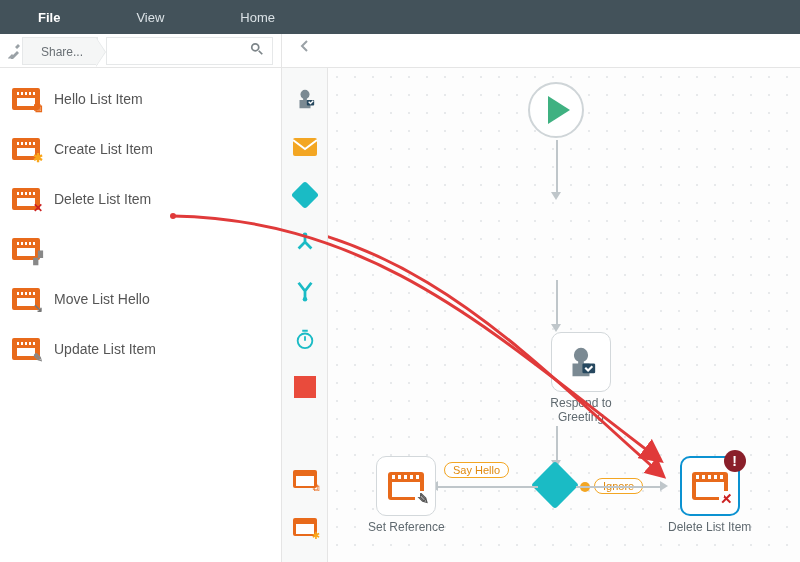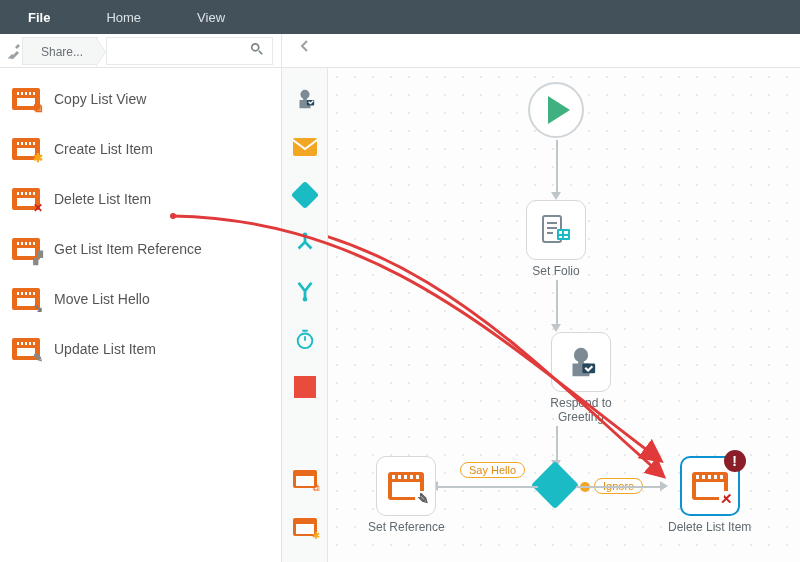--- a/index.html
+++ b/index.html
@@ -1,20 +1,20 @@
 <!DOCTYPE html>
 <html><head>
 <meta charset="utf-8">
 <style>
 * { margin: 0; padding: 0; box-sizing: border-box; }
 body { font-family: "Segoe UI", Arial, sans-serif; font-size: 13px; color: #555; background: #fff; width: 800px; height: 562px; overflow: hidden; position: relative; }
 
 
 .menubar { height: 34px; background: #43525a; display: flex; align-items: center; padding-left: 0; }
-.menubar .mitem { color: #dbe2e6; padding: 0 28px; height: 100%; display: flex; align-items: center; cursor: pointer; font-size: 13px; }
+.menubar .mitem { color: #dbe2e6; padding: 0 38px; height: 100%; display: flex; align-items: center; cursor: pointer; font-size: 13px; }
 .menubar .mitem[data-active="true"] { color: #fff; font-weight: 600; }
 
 
 .toolrow { height: 34px; background: #fff; border-bottom: 1px solid #e5e5e5; display: flex; align-items: flex-start; position: relative; }
 .toolrow-left { width: 282px; height: 100%; display: flex; align-items: center; border-right: 1px solid #e5e5e5; }
 .wrench { width: 28px; display: flex; justify-content: center; color: #9aa1a6; }
 .crumb { position: relative; height: 28px; line-height: 28px; padding: 0 14px 0 18px; background: #f5f6f6; color: #6a7075; font-size: 12px; border: 1px solid #e6e8e9; margin-left: -6px; }
 .crumb::after { content: ""; position: absolute; right: -8px; top: 0; width: 0; height: 0; border-top: 14px solid transparent; border-bottom: 14px solid transparent; border-left: 9px solid #f5f6f6; z-index: 2; }
 .crumb::before { content: ""; position: absolute; right: -9px; top: -1px; width: 0; height: 0; border-top: 15px solid transparent; border-bottom: 15px solid transparent; border-left: 10px solid #e6e8e9; z-index: 1; }
 .crumb:first-of-type { margin-left: 6px; }
@@ -71,22 +71,22 @@
 .big-iconbox .xb{position:absolute;right:-6px;bottom:-6px;width:15px;height:15px;color:#c22;font-weight:bold;font-size:15px;background:#fff;border-radius:2px;display:flex;align-items:center;justify-content:center;}
 
 
 .drag-arrow { position: absolute; left: 0; top: 0; pointer-events: none; }
 </style>
 </head>
 <body>
 
 <div class="menubar">
   <div class="mitem" data-active="true">File</div>
+  <div class="mitem">View</div>
   <div class="mitem">Home</div>
-  <div class="mitem">View</div>
 </div>
 
 <div class="toolrow">
   <div class="toolrow-left">
     <div class="wrench">
       <svg width="16" height="16" viewBox="0 0 16 16">
           <path fill="#9aa1a6" d="M14 3l-3 3-2-2 3-3 2 2zm-8 8l-4 4 1 1 4-4-1-1zm5-3l-7 7 2 2 7-7-2-2z"></path>
         </svg>
     </div>
     <div class="crumb">Share...</div>
@@ -108,39 +108,38 @@
   </div>
 </div>
 
 <div class="main">
 
   <div class="sidelist">
     <div class="row">
       <div class="iconbox">
           <span class="badge b-copy">⧉</span>
         </div>
-      <span class="lbl">Copy List View</span>
+      <span class="lbl">Hello List Item</span>
     </div>
     <div class="row">
       <div class="iconbox">
           <span class="badge b-new">✱</span>
         </div>
       <span class="lbl">Create List Item</span>
     </div>
     <div class="row">
       <div class="iconbox">
           <span class="badge b-del">✕</span>
         </div>
       <span class="lbl">Delete List Item</span>
     </div>
     <div class="row">
       <div class="iconbox">
           <span class="badge b-ref">▞</span>
         </div>
-      <span class="lbl">Get List Item Reference</span>
     </div>
     <div class="row">
       <div class="iconbox">
           <span class="badge b-move">↘</span>
         </div>
       <span class="lbl">Move List Hello</span>
     </div>
     <div class="row">
       <div class="iconbox">
           <span class="badge b-upd">✎</span>
@@ -204,34 +203,20 @@
 
     <div class="node" style="left:200px; top:14px;">
       <div class="startcircle">
           <div class="play"></div>
         </div>
     </div>
 
     <div class="edge v" style="left:228px; top:72px; height:54px;"></div>
     <div class="arrowhead down" style="left:223px; top:124px;"></div>
 
-    <div class="node" style="left:198px; top:132px;">
-      <div class="box">
-        <svg width="34" height="34" viewBox="0 0 34 34">
-          <rect x="4" y="3" width="18" height="26" rx="2" fill="#fff" stroke="#7b8a93" stroke-width="2"></rect>
-          <path d="M8 10h10M8 15h10M8 20h6" stroke="#7b8a93" stroke-width="2"></path>
-          <rect x="18" y="16" width="13" height="11" rx="1" fill="#1abbc5"></rect>
-          <rect x="20" y="18" width="3" height="3" fill="#fff"></rect>
-            <rect x="25" y="18" width="4" height="3" fill="#fff"></rect>
-          <rect x="20" y="23" width="3" height="2" fill="#fff"></rect>
-            <rect x="25" y="23" width="4" height="2" fill="#fff"></rect>
-        </svg>
-      </div>
-      <div class="label">Set Folio</div>
-    </div>
 
     <div class="edge v" style="left:228px; top:212px; height:46px;"></div>
     <div class="arrowhead down" style="left:223px; top:256px;"></div>
 
     <div class="node" style="left:198px; top:264px;">
       <div class="box">
         <svg width="34" height="34" viewBox="0 0 24 24">
             <path fill="#7b8a93" d="M12 2a5 5 0 00-5 5 5 5 0 003 4.6V13H6v9h12v-9h-4v-1.4A5 5 0 0017 7a5 5 0 00-5-5z"></path>
             <rect x="13" y="13" width="9" height="7" rx="1" fill="#26485f"></rect>
             <path d="M15 16l2 2 3-3" stroke="#fff" stroke-width="1.5" fill="none"></path>
@@ -241,21 +226,21 @@
     </div>
 
     <div class="edge v" style="left:228px; top:358px; height:36px;"></div>
     <div class="arrowhead down" style="left:223px; top:392px;"></div>
 
     <div class="node" style="left:210px; top:400px;">
       <div class="diamond" style="width:34px;height:34px;"></div>
     </div>
     <div class="dot-orange" style="left:252px; top:414px;"></div>
 
-    <div class="pill" style="left:132px; top:394px;">Say Hello</div>
+    <div class="pill" style="left:116px; top:394px;">Say Hello</div>
     <div class="pill" style="left:266px; top:410px;">Ignore</div>
 
     <div class="edge h" style="left:110px; top:418px; width:100px;"></div>
     <div class="arrowhead left" style="left:102px; top:413px;"></div>
 
     <div class="node" style="left:40px; top:388px;">
       <div class="box">
         <div class="big-iconbox">
             <span class="xb" style="color:#555">✎</span>
           </div>

